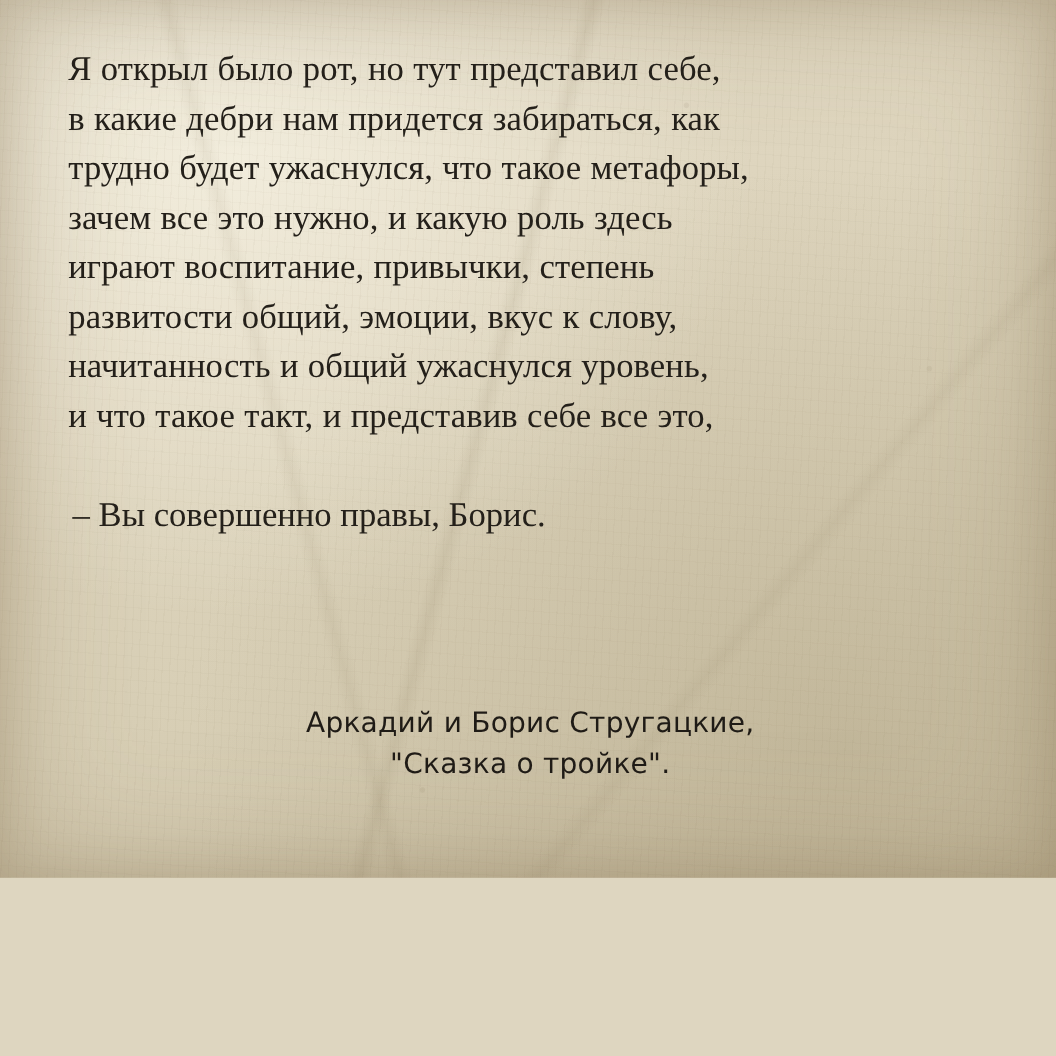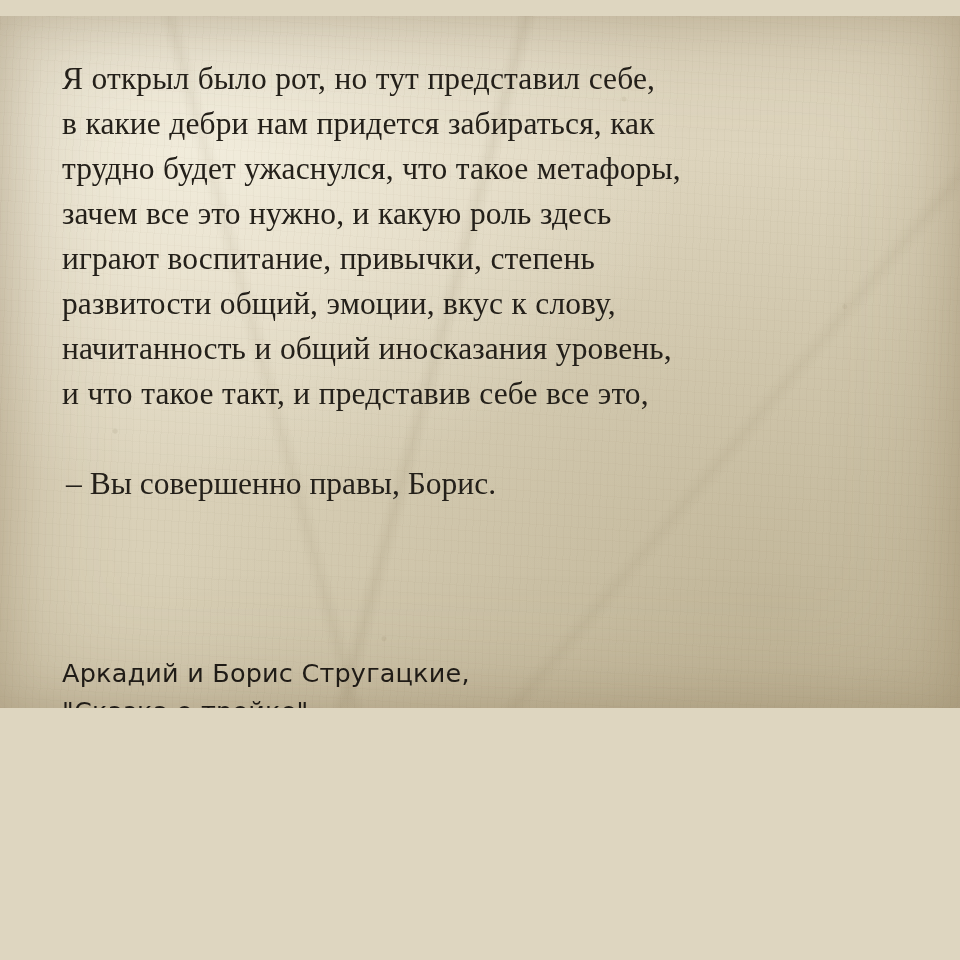--- a/index.html
+++ b/index.html
@@ -10,28 +10,27 @@
     width: 960px;
     height: 960px;
     overflow: hidden;
     background: #ded6c0;
     font-family: "Liberation Serif", serif;
   }
 
   .page {
     position: relative;
     width: 960px;
-    height: 692px;
+    height: 798px;
     box-sizing: border-box;
     background:
       radial-gradient(ellipse at 22% 18%, rgba(255,252,240,0.55) 0%, rgba(255,252,240,0.0) 45%),
       radial-gradient(ellipse at 80% 85%, rgba(150,135,100,0.28) 0%, rgba(150,135,100,0.0) 55%),
       linear-gradient(160deg, #e6dfcb 0%, #ded5be 35%, #d8cfb6 60%, #cfc5aa 100%);
     overflow: hidden;
-    margin-top: 16px;
   }
 
   
   .texture {
     position: absolute;
     inset: 0;
     pointer-events: none;
   }
   .tex-a {
     background-image:
@@ -85,20 +84,21 @@
   .reply {
     margin-top: 45px;
     color: #24201a;
     font-size: 31.5px;
     line-height: 45px;
     padding-left: 4px;
   }
 
   .attribution {
     margin-top: 148px;
+    text-align: center;
     color: #1f1b16;
     font-family: "DejaVu Sans", sans-serif;
     font-size: 25.5px;
     line-height: 38px;
     letter-spacing: 0.2px;
   }
   .attribution .attr-line { display: block; }
 </style>
 </head>
 <body>
@@ -112,21 +112,21 @@
   <div class="content">
 
     <div class="quote-body">
       <p>
         <span class="quote-line">Я открыл было рот, но тут представил себе,</span>
         <span class="quote-line">в какие дебри нам придется забираться, как</span>
         <span class="quote-line">трудно будет ужаснулся, что такое метафоры,</span>
         <span class="quote-line">зачем все это нужно, и какую роль здесь</span>
         <span class="quote-line">играют воспитание, привычки, степень</span>
         <span class="quote-line">развитости общий, эмоции, вкус к слову,</span>
-        <span class="quote-line">начитанность и общий иносказания уровень,</span>
+        <span class="quote-line">начитанность и общий ужаснулся уровень,</span>
         <span class="quote-line">и что такое такт, и представив себе все это,</span>
       </p>
     </div>
 
     <div class="reply">– Вы совершенно правы, Борис.</div>
 
     <div class="attribution">
       <span class="attr-line">Аркадий и Борис Стругацкие,</span>
       <span class="attr-line">"Сказка о тройке".</span>
     </div>

